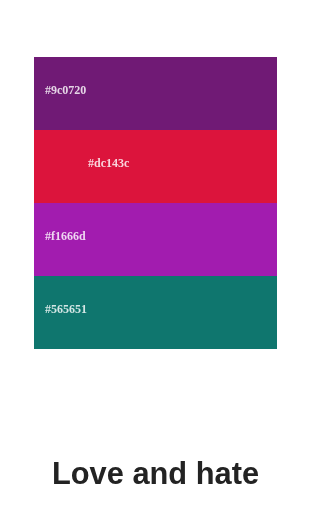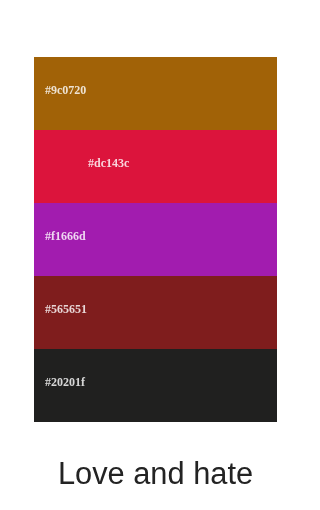--- a/index.html
+++ b/index.html
@@ -41,47 +41,44 @@
     will-change: transform;
   }
   .palette-title {
     position: absolute;
     left: 5px;
     top: 456px;
     width: 301px;
     text-align: center;
     font-family: "Liberation Sans", sans-serif;
     font-size: 30.8px;
-    font-weight: normal;
+    font-weight: bold;
     line-height: 36px;
     color: #232323;
     white-space: nowrap;
     will-change: transform;
   }
 </style>
 </head>
 <body>
 
 <div class="palette-card" id="card">
 
-  <div class="swatch" style="background-color: #a16207;">
+  <div class="swatch" style="background-color: #701a75;">
     <span class="swatch-label" style="color: rgba(255, 255, 255, 0.82);">#9c0720</span>
   </div>
 
   <div class="swatch" style="background-color: rgb(220, 20, 60); padding-left: 43px;">
     <span class="swatch-label" style="color: rgba(255, 255, 255, 0.82);">#dc143c</span>
   </div>
 
   <div class="swatch" style="background-color: #a21caf;">
     <span class="swatch-label" style="color: rgba(255, 255, 255, 0.82);">#f1666d</span>
   </div>
 
-  <div class="swatch" style="background-color: #7f1d1d;">
+  <div class="swatch" style="background-color: #0f766e;">
     <span class="swatch-label" style="color: rgba(255, 255, 255, 0.82);">#565651</span>
   </div>
 
-  <div class="swatch" style="background-color: rgb(32, 32, 31);">
-    <span class="swatch-label" style="color: rgba(255, 255, 255, 0.82);">#20201f</span>
-  </div>
 
 </div>
 
 <div class="palette-title" style="color: rgb(35, 35, 35);">Love and hate</div>
 
 </body></html>

